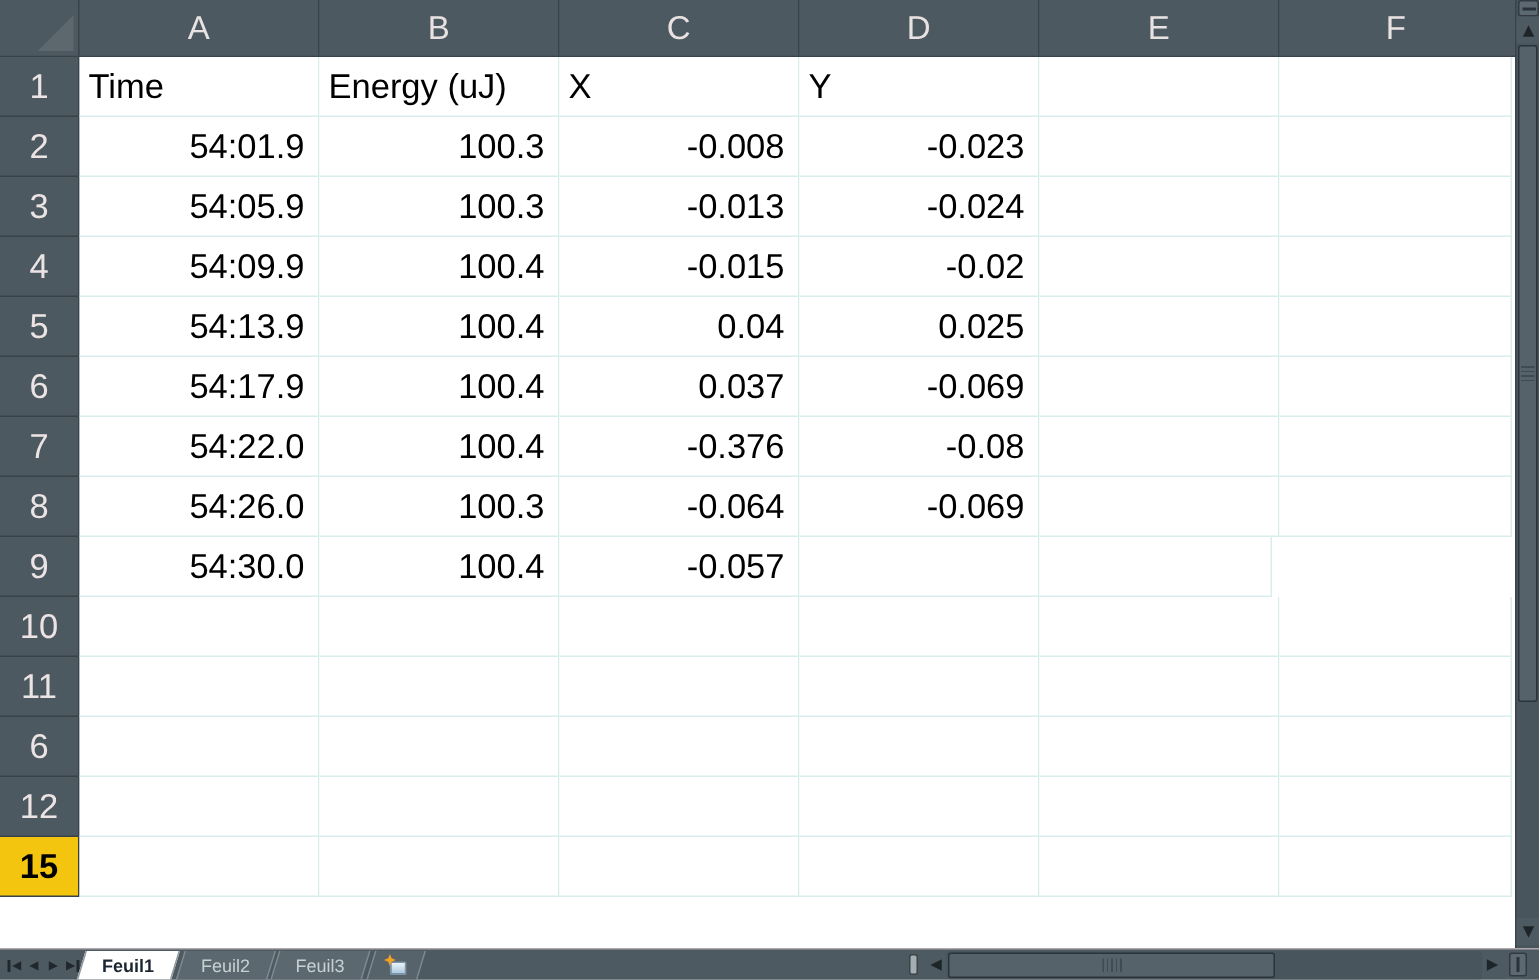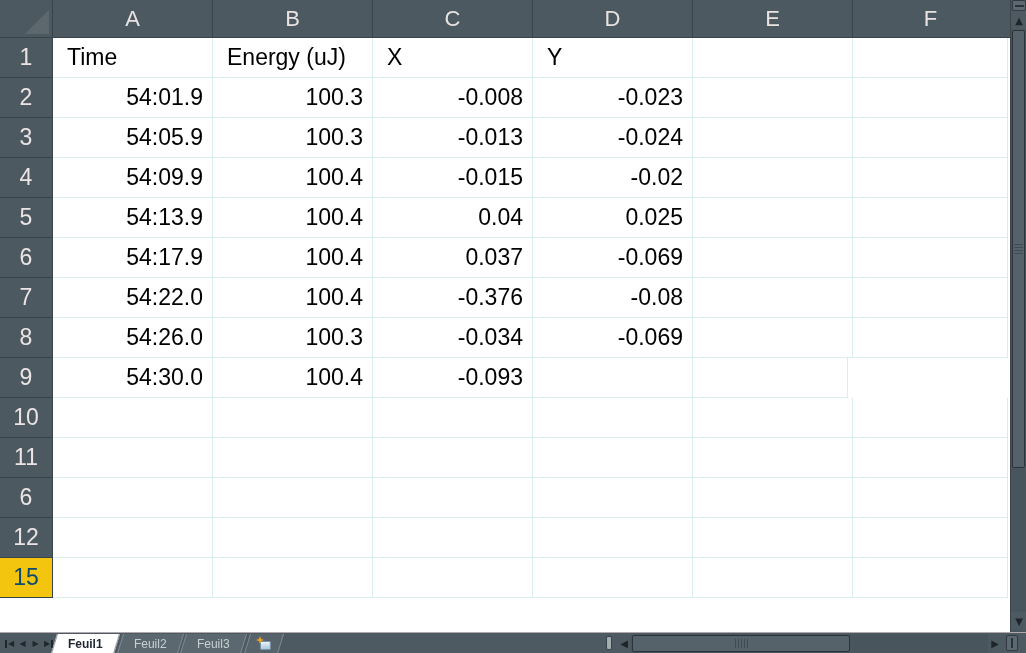--- a/index.html
+++ b/index.html
@@ -15,25 +15,25 @@
   .corner { width:53px; height:100%; position:relative; background:#4d5960; border-right:1px solid #39434a; }
   .corner .tri { position:absolute; right:3px; bottom:3px; width:0; height:0;
                  border-bottom:24px solid #5c676e; border-left:24px solid transparent; }
   .col-header { width:160px; height:100%; display:flex; align-items:center; justify-content:center;
                 color:#e9e2e2; font-size:22px; border-right:1px solid #39434a; background:#4d5960; }
   .col-header:last-child { width:155px; border-right:none; }
 
   .row { display:flex; height:40px; }
   .row-header { width:53px; flex:0 0 53px; background:#4d5960; border-bottom:1px solid #39434a; border-right:1px solid #39434a;
                 color:#ece4e4; font-size:23px; display:flex; align-items:center; justify-content:center; }
-  .row-header.hl { background:#f3c50e; color:#0c4a6e; font-weight:normal; }
+  .row-header.hl { background:#f3c50e; color:#000000; font-weight:bold; }
   .cell { width:160px; flex:0 0 160px; height:100%; border-right:1px solid #d9edec; border-bottom:1px solid #d9edec;
           font-size:23px; color:#000; display:flex; align-items:center; background:#fff; overflow:hidden; }
   .cell:last-child { width:155px; flex:0 0 155px; }
-  .cell.txt { justify-content:flex-start; padding-left:14px; }
+  .cell.txt { justify-content:flex-start; padding-left:6px; }
   .cell.num { justify-content:flex-end; padding-right:9px; }
 
   
   #vscroll { position:absolute; left:1010px; top:0; width:16px; height:632px; background:#49555d; border-left:1px solid #394349; }
   .splitbox-v { position:absolute; left:1px; top:0; width:14px; height:11px; background:#5d6970; border:1px solid #313a40;
                 border-radius:2px; display:flex; align-items:center; justify-content:center; }
   .splitbox-v .line { width:9px; height:2px; background:#29323a; }
   .sb-btn { position:absolute; left:0; width:16px; height:18px; display:flex; align-items:center; justify-content:center;
             color:#1d2529; font-size:10px; font-family:"DejaVu Sans", sans-serif; background:#4e5a62; cursor:default; }
   #v-up { top:11px; }
@@ -157,30 +157,30 @@
           <div class="cell num">100.4</div>
           <div class="cell num">-0.376</div>
           <div class="cell num">-0.08</div>
           <div class="cell num"></div>
           <div class="cell num"></div>
         </div>
         <div class="row">
           <div class="row-header">8</div>
           <div class="cell num">54:26.0</div>
           <div class="cell num">100.3</div>
-          <div class="cell num">-0.034</div>
+          <div class="cell num">-0.064</div>
           <div class="cell num">-0.069</div>
           <div class="cell num"></div>
           <div class="cell num"></div>
         </div>
         <div class="row">
           <div class="row-header">9</div>
           <div class="cell num">54:30.0</div>
           <div class="cell num">100.4</div>
-          <div class="cell num">-0.093</div>
+          <div class="cell num">-0.057</div>
           <div class="cell num"></div>
           <div class="cell num"></div>
         </div>
         <div class="row">
           <div class="row-header">10</div>
           <div class="cell num"></div>
           <div class="cell num"></div>
           <div class="cell num"></div>
           <div class="cell num"></div>
           <div class="cell num"></div>

